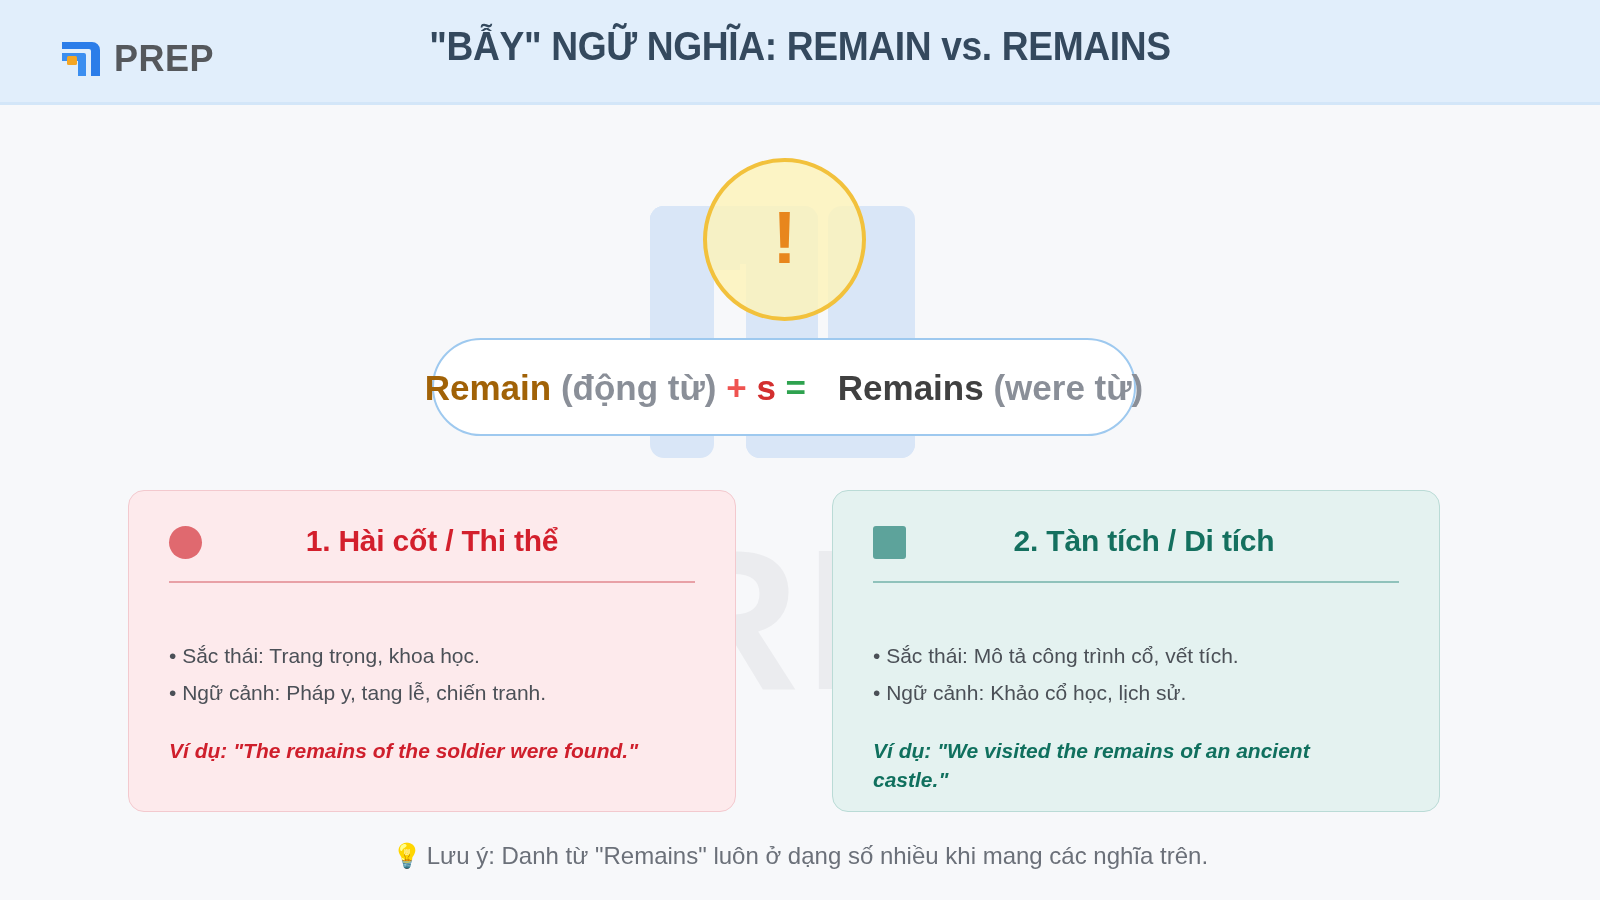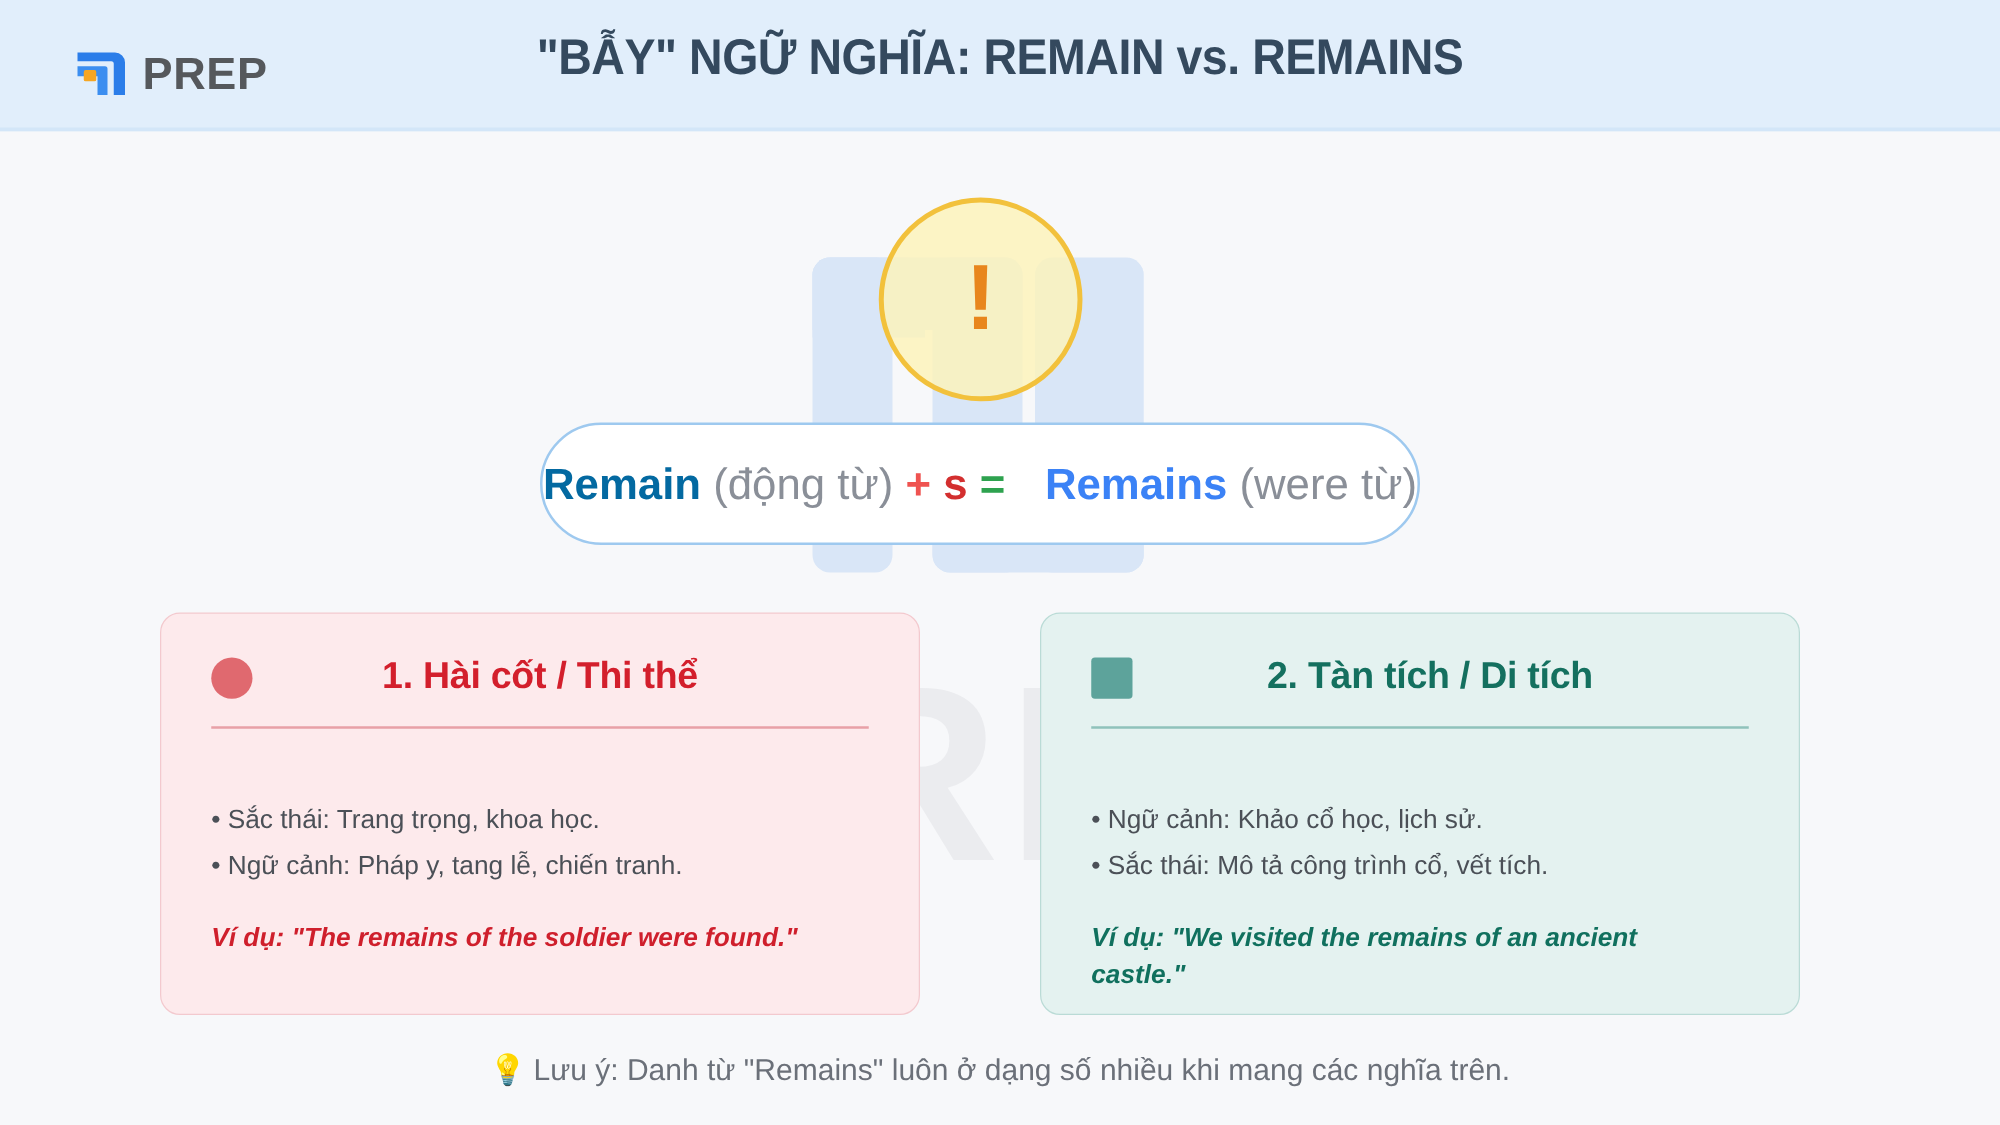--- a/index.html
+++ b/index.html
@@ -135,26 +135,26 @@
     display: flex;
     align-items: center;
     justify-content: center;
     z-index: 3;
   }
   .formula-line {
     font-size: 35px;
     line-height: 1;
     white-space: nowrap;
   }
-  .f-remain   { color: #0369a1; font-weight: 700; }
-  .f-paren    { color: #8a8f98; font-weight: 400; }
+  .f-remain   { color: #a16207; font-weight: 700; }
+  .f-paren    { color: #8a8f98; font-weight: 700; }
   .f-plus     { color: #ef5350; font-weight: 700; }
   .f-s        { color: #d32f2f; font-weight: 700; }
   .f-eq       { color: #2ea24f; font-weight: 700; }
-  .f-remains  { color: #3b82f6; font-weight: 700; margin-left: 22px; }
+  .f-remains  { color: #404040; font-weight: 700; margin-left: 22px; }
 
   
   .cards {
     position: absolute;
     left: 0; top: 0;
     width: 1396px; height: 900px;
     z-index: 2;
     padding-left: 12px;
   }
   .card {
@@ -303,22 +303,22 @@
       <div class="example example-left">Ví dụ: "The remains of the soldier were found."</div>
     </div>
 
     <div class="card card-right">
       <div class="card-head">
         <span class="marker marker-square"></span>
         <div class="card-title title-right">2. Tàn tích / Di tích</div>
       </div>
       <div class="divider divider-right"></div>
       <div class="bullets">
+        <div class="b-line">• Sắc thái: Mô tả công trình cổ, vết tích.</div>
         <div class="b-line">• Ngữ cảnh: Khảo cổ học, lịch sử.</div>
-        <div class="b-line">• Sắc thái: Mô tả công trình cổ, vết tích.</div>
       </div>
       <div class="example example-right">Ví dụ: "We visited the remains of an ancient castle."</div>
     </div>
 
   </div>
 
   <div class="footer">
     <span class="bulb">💡</span><span>Lưu ý: Danh từ "Remains" luôn ở dạng số nhiều khi mang các nghĩa trên.</span>
   </div>
 

